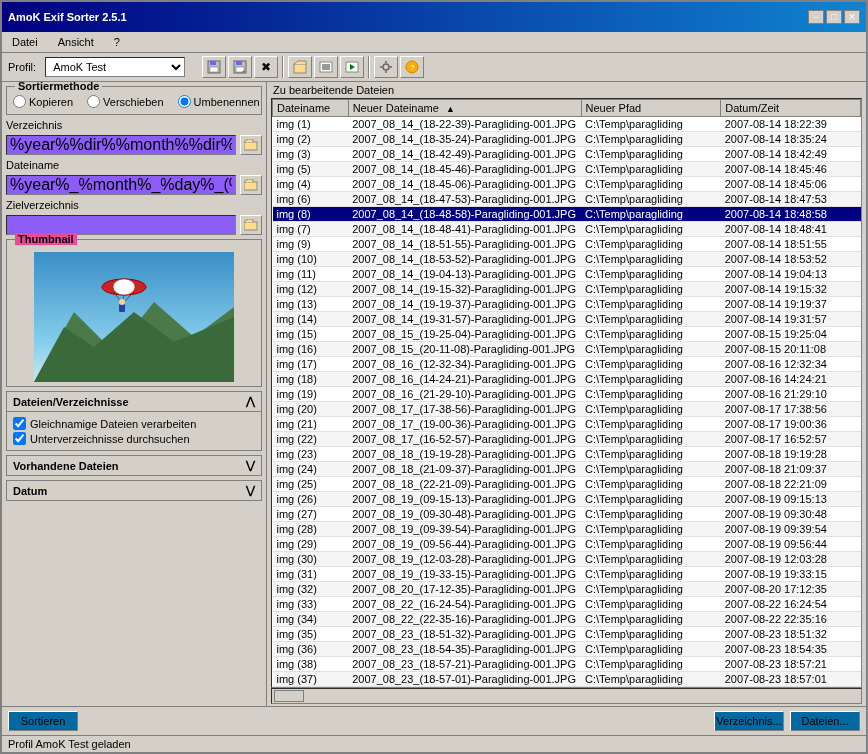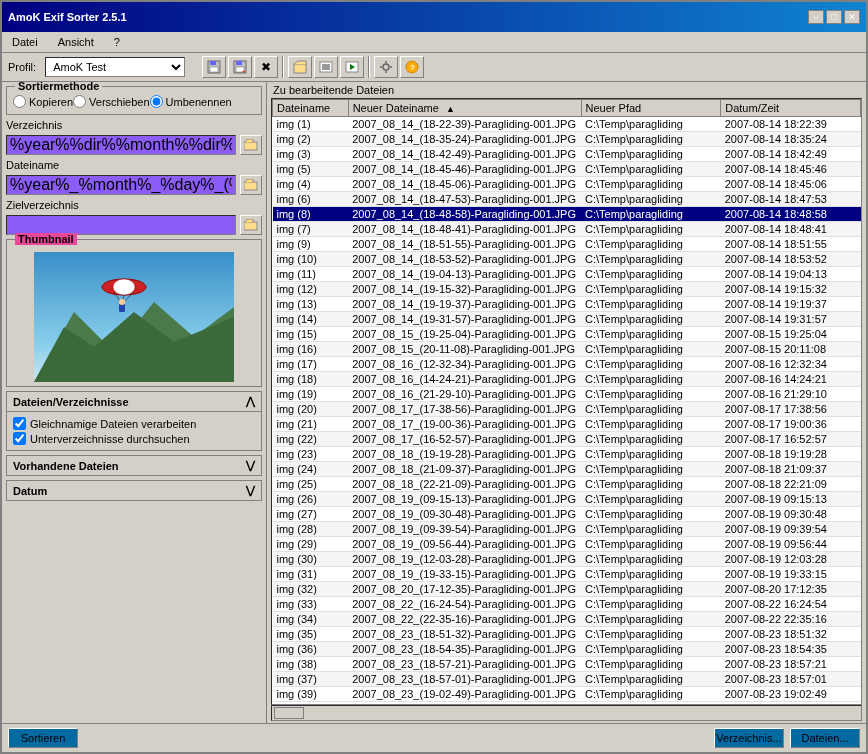--- a/index.html
+++ b/index.html
@@ -126,21 +126,21 @@
       position: absolute;
       top: -7px;
       left: 8px;
       background: #d4d0c8;
       padding: 0 3px;
       font-size: 11px;
       font-weight: bold;
     }
     .radio-group {
       display: flex;
-      gap: 0;
+      gap: 14px;
       align-items: center;
       padding-top: 4px;
     }
     .radio-label {
       display: flex;
       align-items: center;
       gap: 3px;
       font-size: 11px;
       cursor: pointer;
     }
@@ -772,13 +772,16 @@
   <div class="bottom-bar">
     <div>
       <button class="action-btn">Sortieren</button>
     </div>
     <div class="bottom-buttons">
       <button class="action-btn">Verzeichnis...</button>
       <button class="action-btn">Dateien...</button>
     </div>
   </div>
 
+  <div class="status-bar">
+    <span>Profil AmoK Test geladen</span>
+  </div>
 </div>
 
 </body></html>

